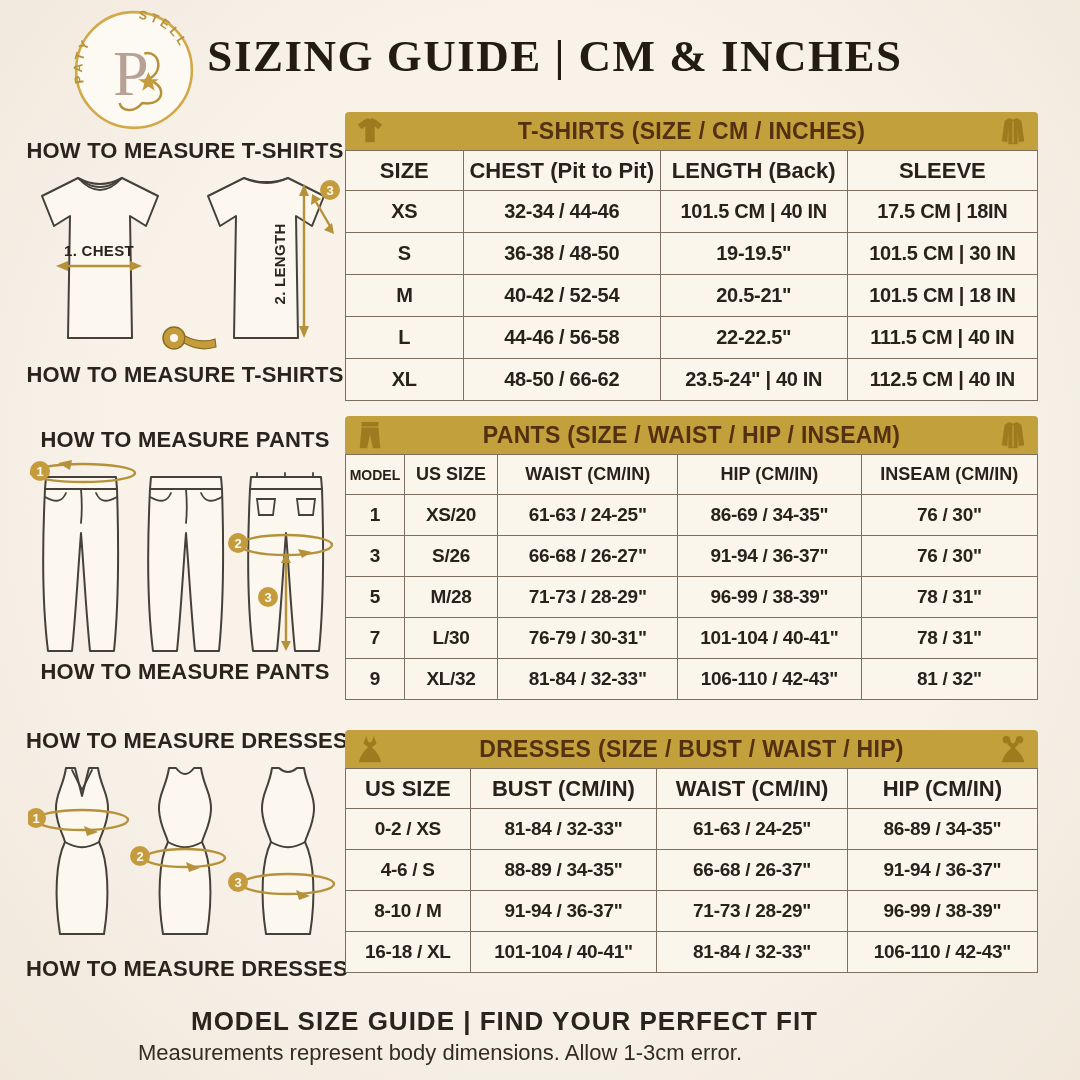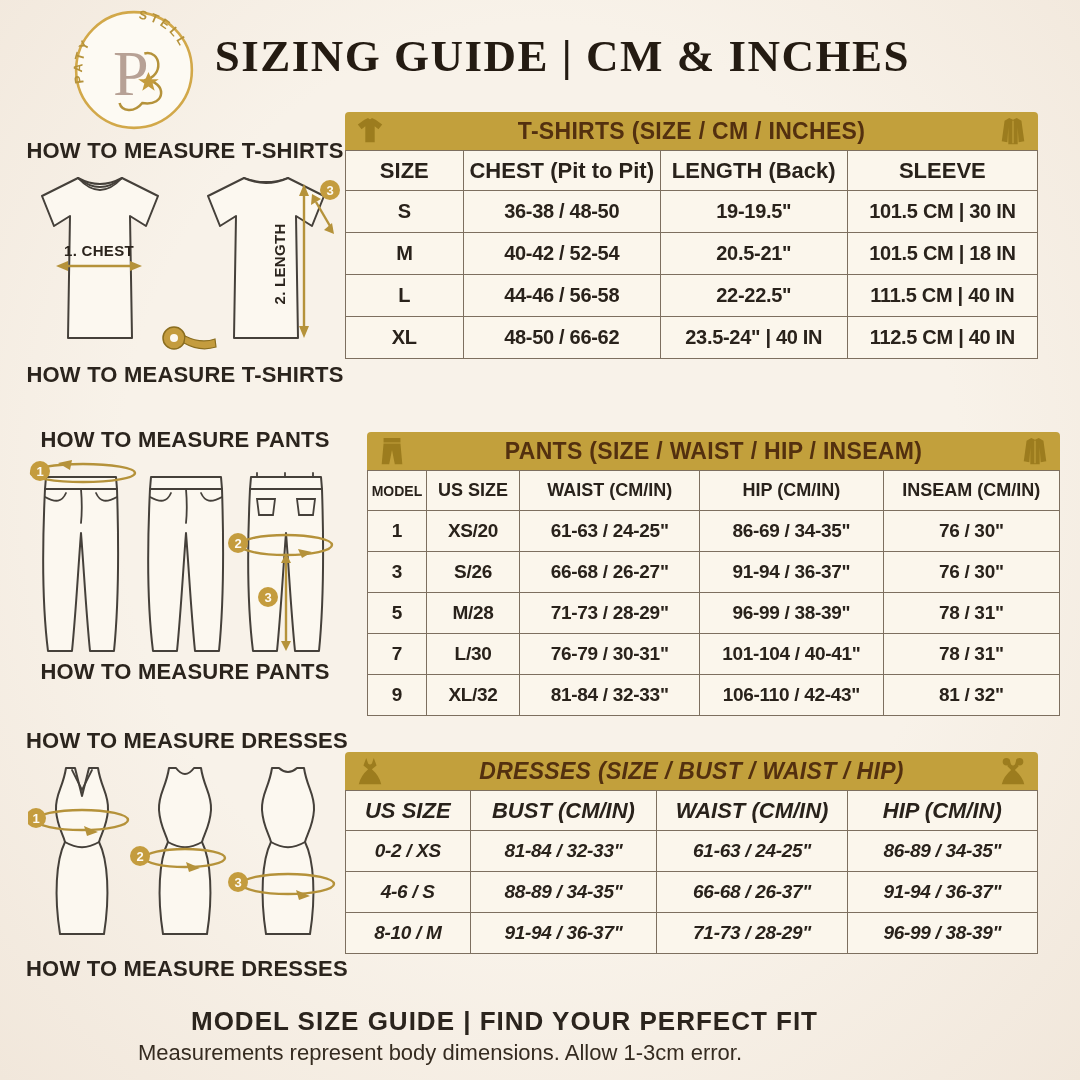--- a/index.html
+++ b/index.html
@@ -1,34 +1,34 @@
 <!DOCTYPE html>
 <html><head>
 <meta charset="utf-8">
 <style>
   html,body{margin:0;padding:0;}
   .page{position:relative;width:1080px;height:1080px;overflow:hidden;
         background:radial-gradient(ellipse at 50% 45%, #f8f2e9 55%, #f1e7db 100%);
         font-family:"Liberation Sans",sans-serif;color:#2b241d;}
-  .page-title{position:absolute;left:200px;top:30px;width:710px;text-align:right;
+  .page-title{position:absolute;left:200px;top:30px;width:710px;text-align:center;
         font-family:"Liberation Serif",serif;font-size:45px;font-weight:bold;
         color:#241b12;letter-spacing:1.5px;white-space:nowrap;}
   .logo{position:absolute;left:72px;top:8px;width:124px;height:124px;}
   
   .howto{position:absolute;left:26px;width:318px;text-align:center;}
   .howto-heading{font-size:22px;font-weight:bold;color:#2b241d;letter-spacing:.2px;white-space:nowrap;}
   .howto svg{display:block;margin:4px auto 2px;}
   #howto-tshirts{top:138px;}
   #howto-pants{top:427px;}
   #howto-dresses{top:728px;}
   
   .table-block{position:absolute;left:345px;width:693px;}
   #tbl-tshirts{top:112px;}
-  #tbl-pants{top:432px;margin-left:22px;}
-  #tbl-dresses{top:752px;font-style:italic;}
+  #tbl-pants{top:416px;}
+  #tbl-dresses{top:730px;}
   .band{display:flex;align-items:center;justify-content:space-between;height:38px;
         background:#c2a03c;border-radius:4px 4px 0 0;padding:0 10px;}
   .band-title{flex:1;text-align:center;font-weight:bold;font-size:23px;color:#53300f;letter-spacing:.3px;white-space:nowrap;}
   .band svg{flex:0 0 auto;}
   table{width:100%;border-collapse:collapse;table-layout:fixed;background:#fbf6ec;}
   th,td{border:1.5px solid #7d6f5f;font-weight:bold;color:#29221b;text-align:center;
         white-space:nowrap;overflow:hidden;padding:0 2px;}
   th{height:39px;font-size:22px;}
   td{height:41px;font-size:20px;letter-spacing:-.3px;}
   #tbl-pants th{font-size:18px;}
@@ -201,20 +201,26 @@
         <thead>
           <tr>
             <th>SIZE</th>
             <th>CHEST (Pit to Pit)</th>
             <th>LENGTH (Back)</th>
             <th>SLEEVE</th>
           </tr>
         </thead>
         <tbody>
           <tr>
+            <td>XS</td>
+            <td>32-34 / 44-46</td>
+            <td>101.5 CM | 40 IN</td>
+            <td>17.5 CM | 18IN</td>
+          </tr>
+          <tr>
             <td>S</td>
             <td>36-38 / 48-50</td>
             <td>19-19.5"</td>
             <td>101.5 CM | 30 IN</td>
           </tr>
           <tr>
             <td>M</td>
             <td>40-42 / 52-54</td>
             <td>20.5-21"</td>
             <td>101.5 CM | 18 IN</td>
@@ -342,19 +348,25 @@
             <td>88-89 / 34-35"</td>
             <td>66-68 / 26-37"</td>
             <td>91-94 / 36-37"</td>
           </tr>
           <tr>
             <td>8-10 / M</td>
             <td>91-94 / 36-37"</td>
             <td>71-73 / 28-29"</td>
             <td>96-99 / 38-39"</td>
           </tr>
+          <tr>
+            <td>16-18 / XL</td>
+            <td>101-104 / 40-41"</td>
+            <td>81-84 / 32-33"</td>
+            <td>106-110 / 42-43"</td>
+          </tr>
         </tbody>
       </table>
   </div>
 
   <div class="footer-title">MODEL SIZE GUIDE | FIND YOUR PERFECT FIT</div>
   <div class="footer-note">Measurements represent body dimensions. Allow 1-3cm error.</div>
 </div>
 
 </body></html>

